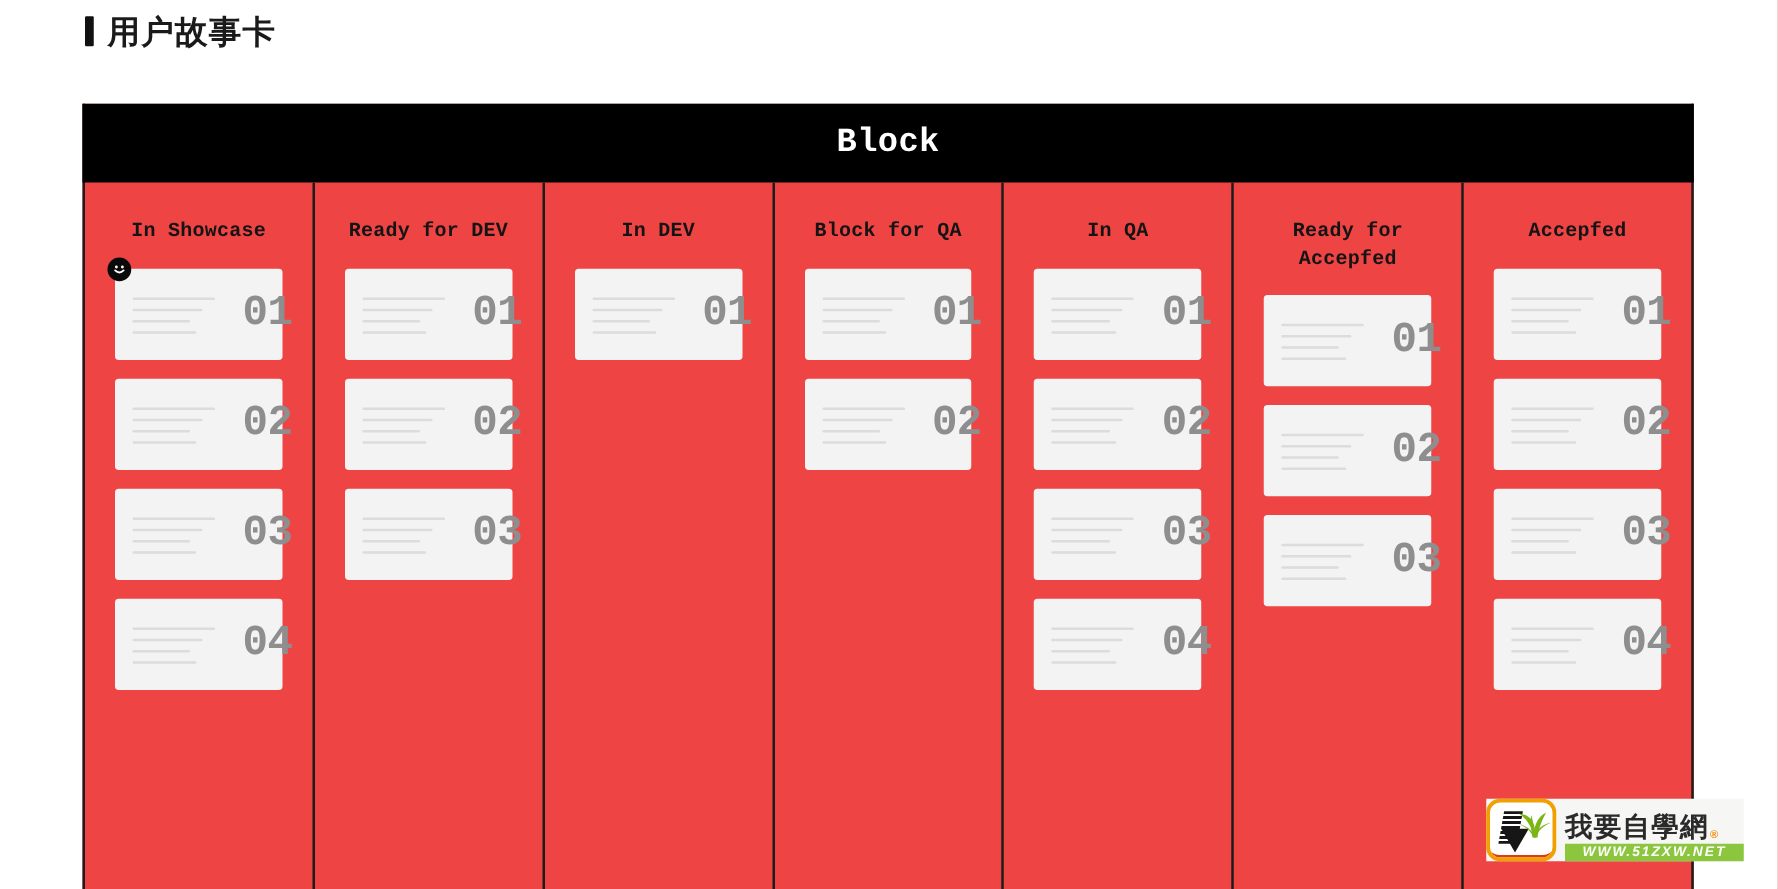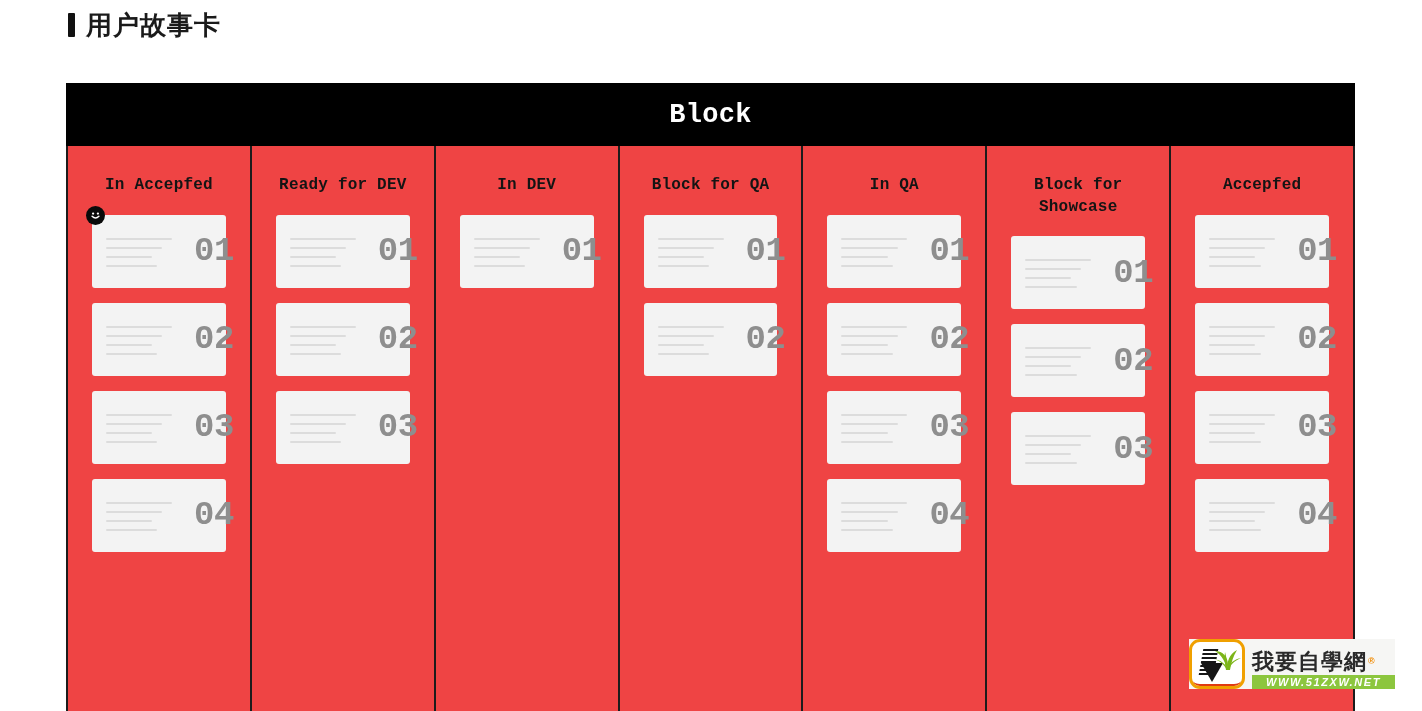--- a/index.html
+++ b/index.html
@@ -192,21 +192,21 @@
     padding-left: 7px;
   }
   #wm-cn {
     font-size: 22px;
     font-weight: bold;
     color: #2a2a2a;
     letter-spacing: 1px;
     line-height: 1.05;
     white-space: nowrap;
     display: flex;
-    align-items: center;
+    align-items: flex-end;
   }
   #wm-cn sup {
     font-size: 9px;
     color: #f08a00;
     margin-left: 1px;
   }
   #wm-url {
     margin-top: 2px;
     background: #8cc63e;
     color: #ffffff;
@@ -230,21 +230,21 @@
 
 <div id="board">
 
   <div id="board-header">
     <span id="board-header-title">Block</span>
   </div>
 
   <div id="columns">
 
     <div class="column">
-      <div class="column-header">In Accepfed</div>
+      <div class="column-header">In Showcase</div>
       <div class="card-stack">
         <div class="card">
           <div id="cursor-smiley">
             <svg width="13" height="13" viewBox="0 0 13 13">
               <circle cx="4.1" cy="4.6" r="1.15" fill="#ffffff"></circle>
               <circle cx="8.9" cy="4.6" r="1.15" fill="#ffffff"></circle>
               <path d="M3.1 7.3 Q6.5 10.6 9.9 7.3" stroke="#ffffff" stroke-width="1.5" fill="none" stroke-linecap="round"></path>
             </svg>
           </div>
           <div class="card-lines">
@@ -393,21 +393,21 @@
               <i></i>
               <i></i>
               <i></i>
             </div>
           <div class="card-number">04</div>
         </div>
       </div>
     </div>
 
     <div class="column">
-      <div class="column-header">Block for Showcase</div>
+      <div class="column-header">Ready for Accepfed</div>
       <div class="card-stack">
         <div class="card">
           <div class="card-lines">
               <i></i>
               <i></i>
               <i></i>
               <i></i>
             </div>
           <div class="card-number">01</div>
         </div>

